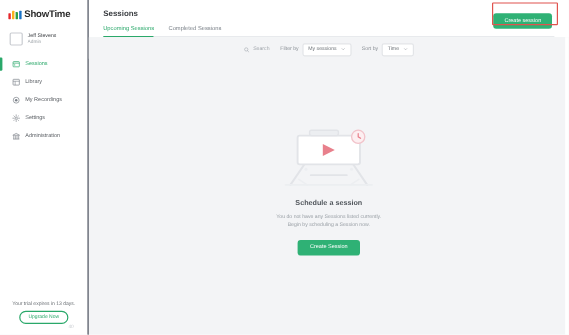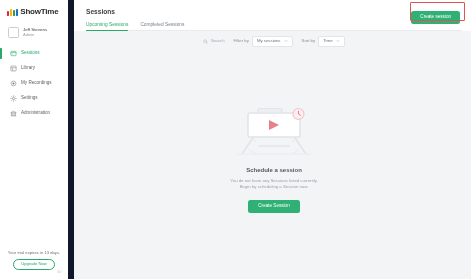--- a/index.html
+++ b/index.html
@@ -14,21 +14,21 @@
     width: 474px; height: 279px;
     display: flex;
     background: #f3f4f6;
   }
 
   
   .sidebar {
     width: 74px;
     height: 279px;
     background: #ffffff;
-    border-right: 6px solid #0f172a;
+    border-right: 1px solid #0f172a;
     display: flex;
     flex-direction: column;
     flex: 0 0 74px;
   }
   .logo-wrap {
     height: 21px;
     display: flex;
     align-items: center;
     padding-left: 7px;
     padding-top: 3px;

